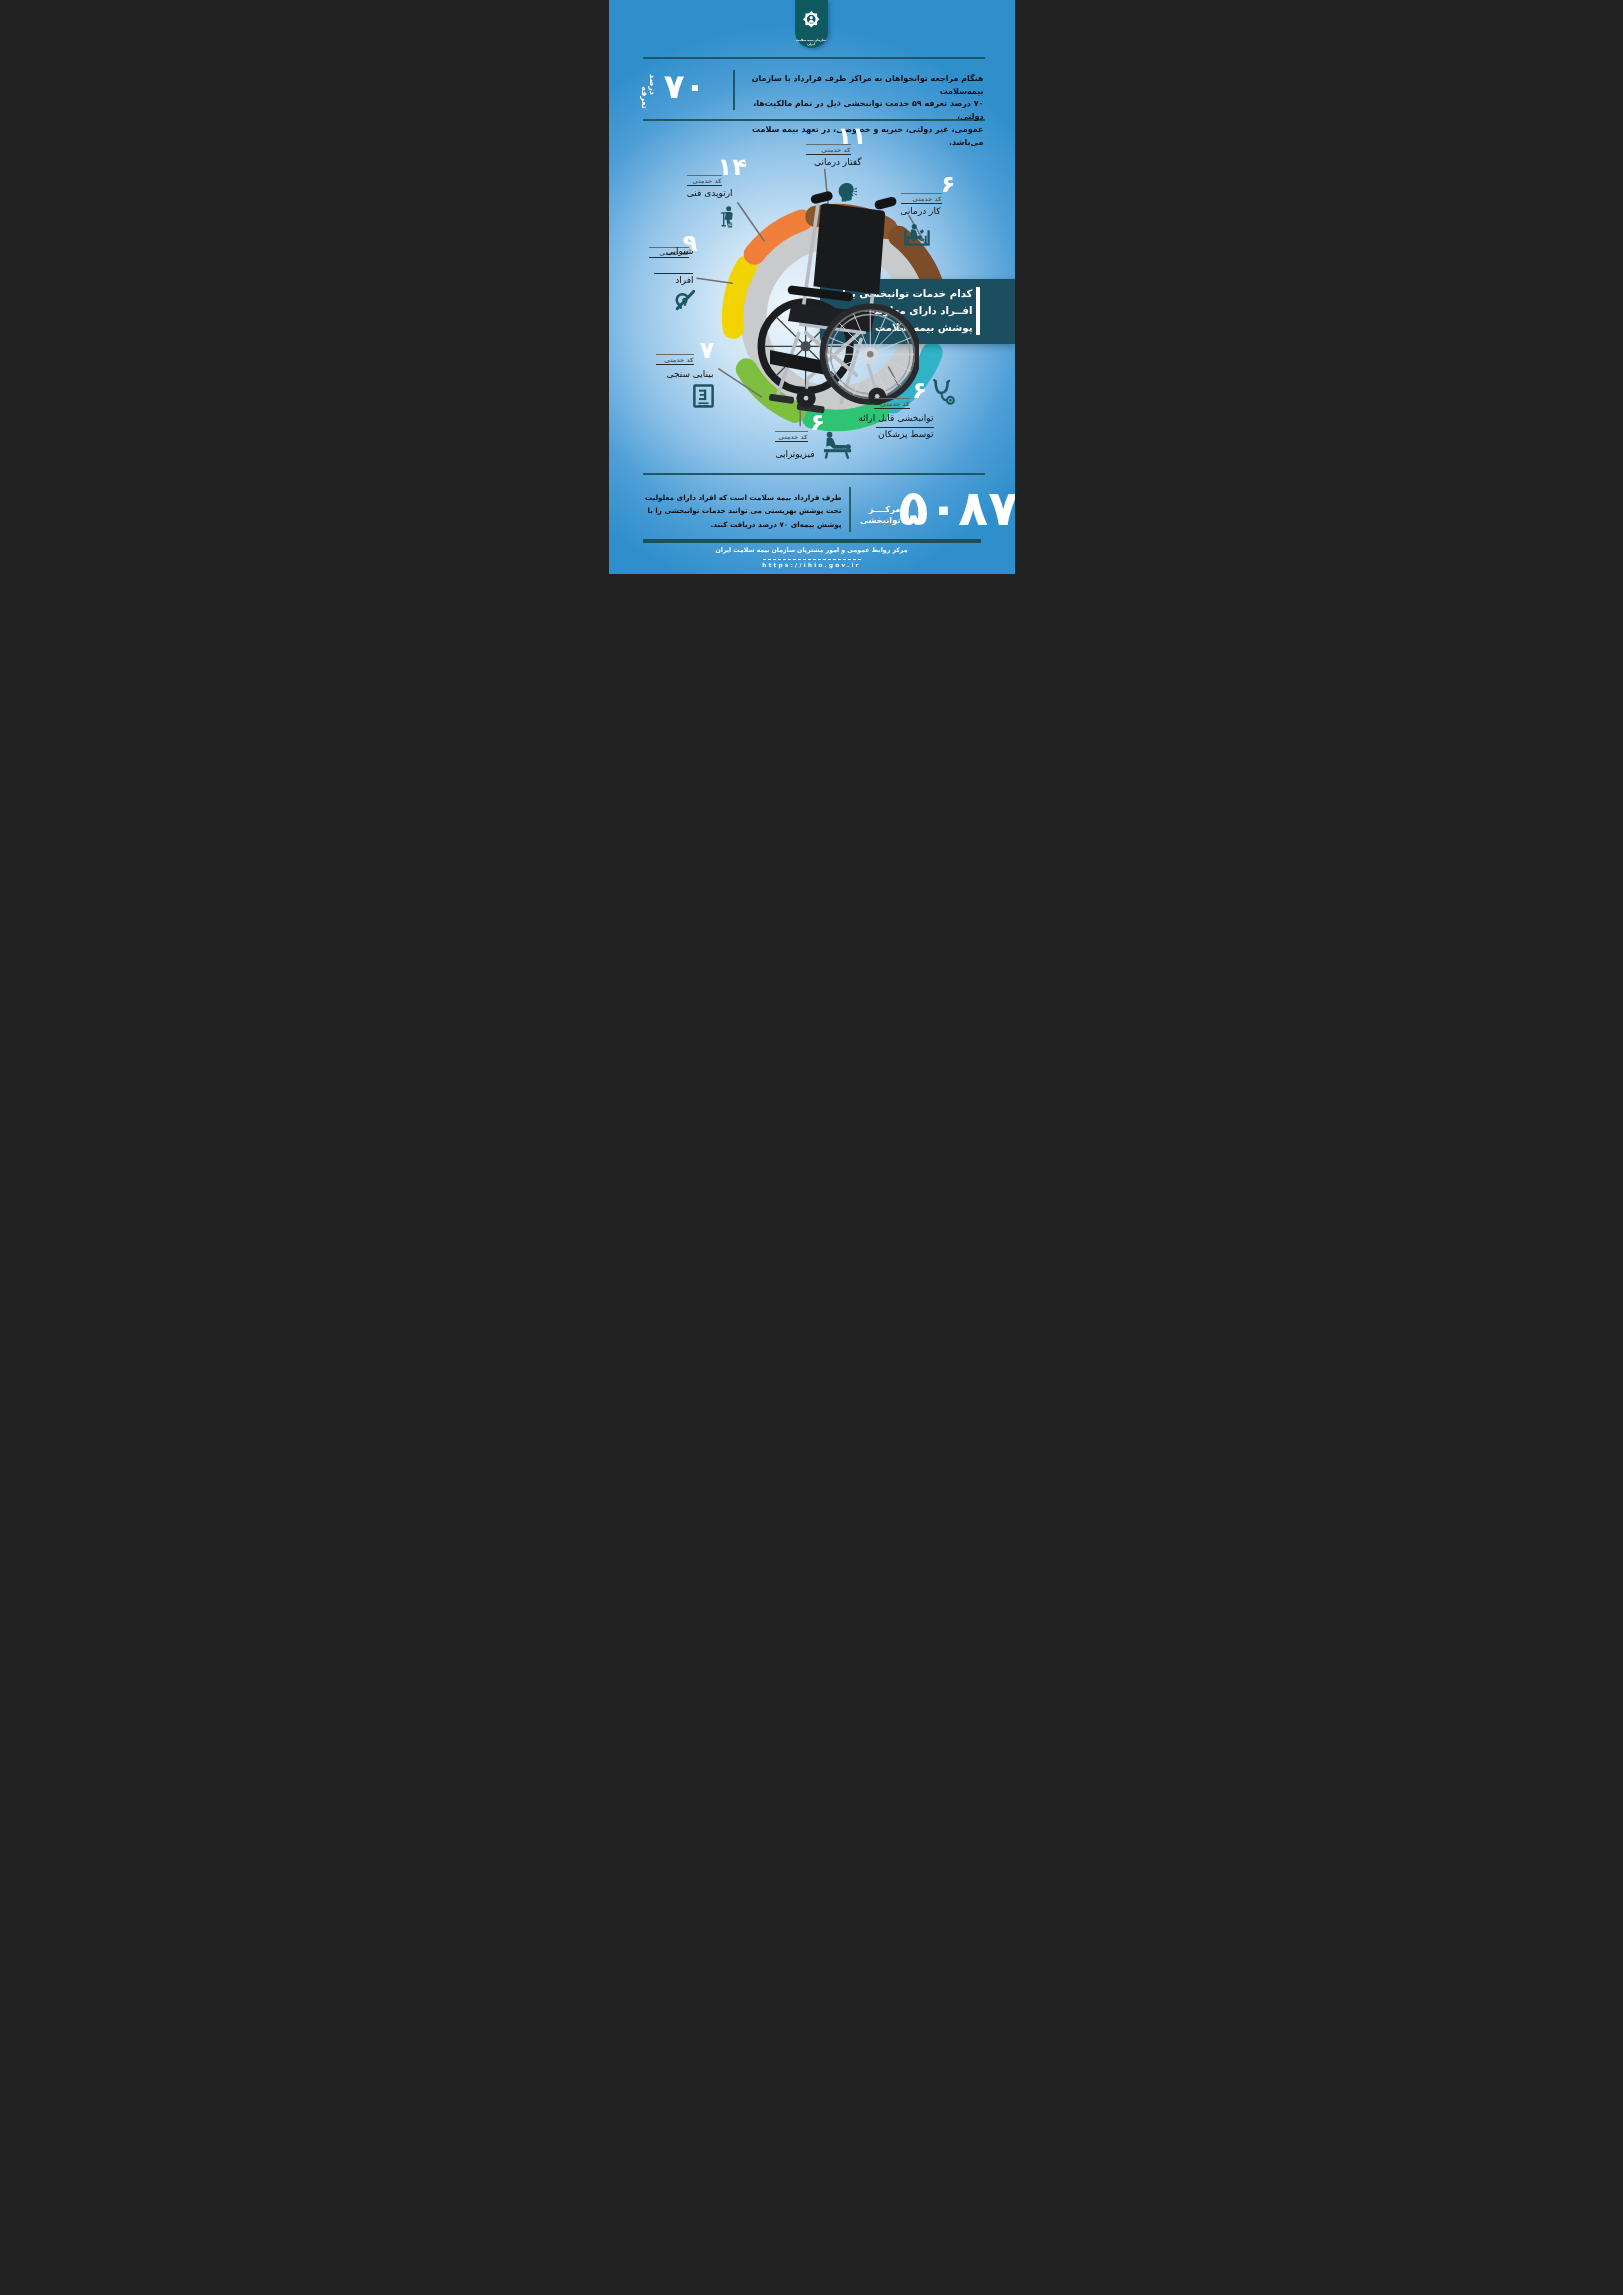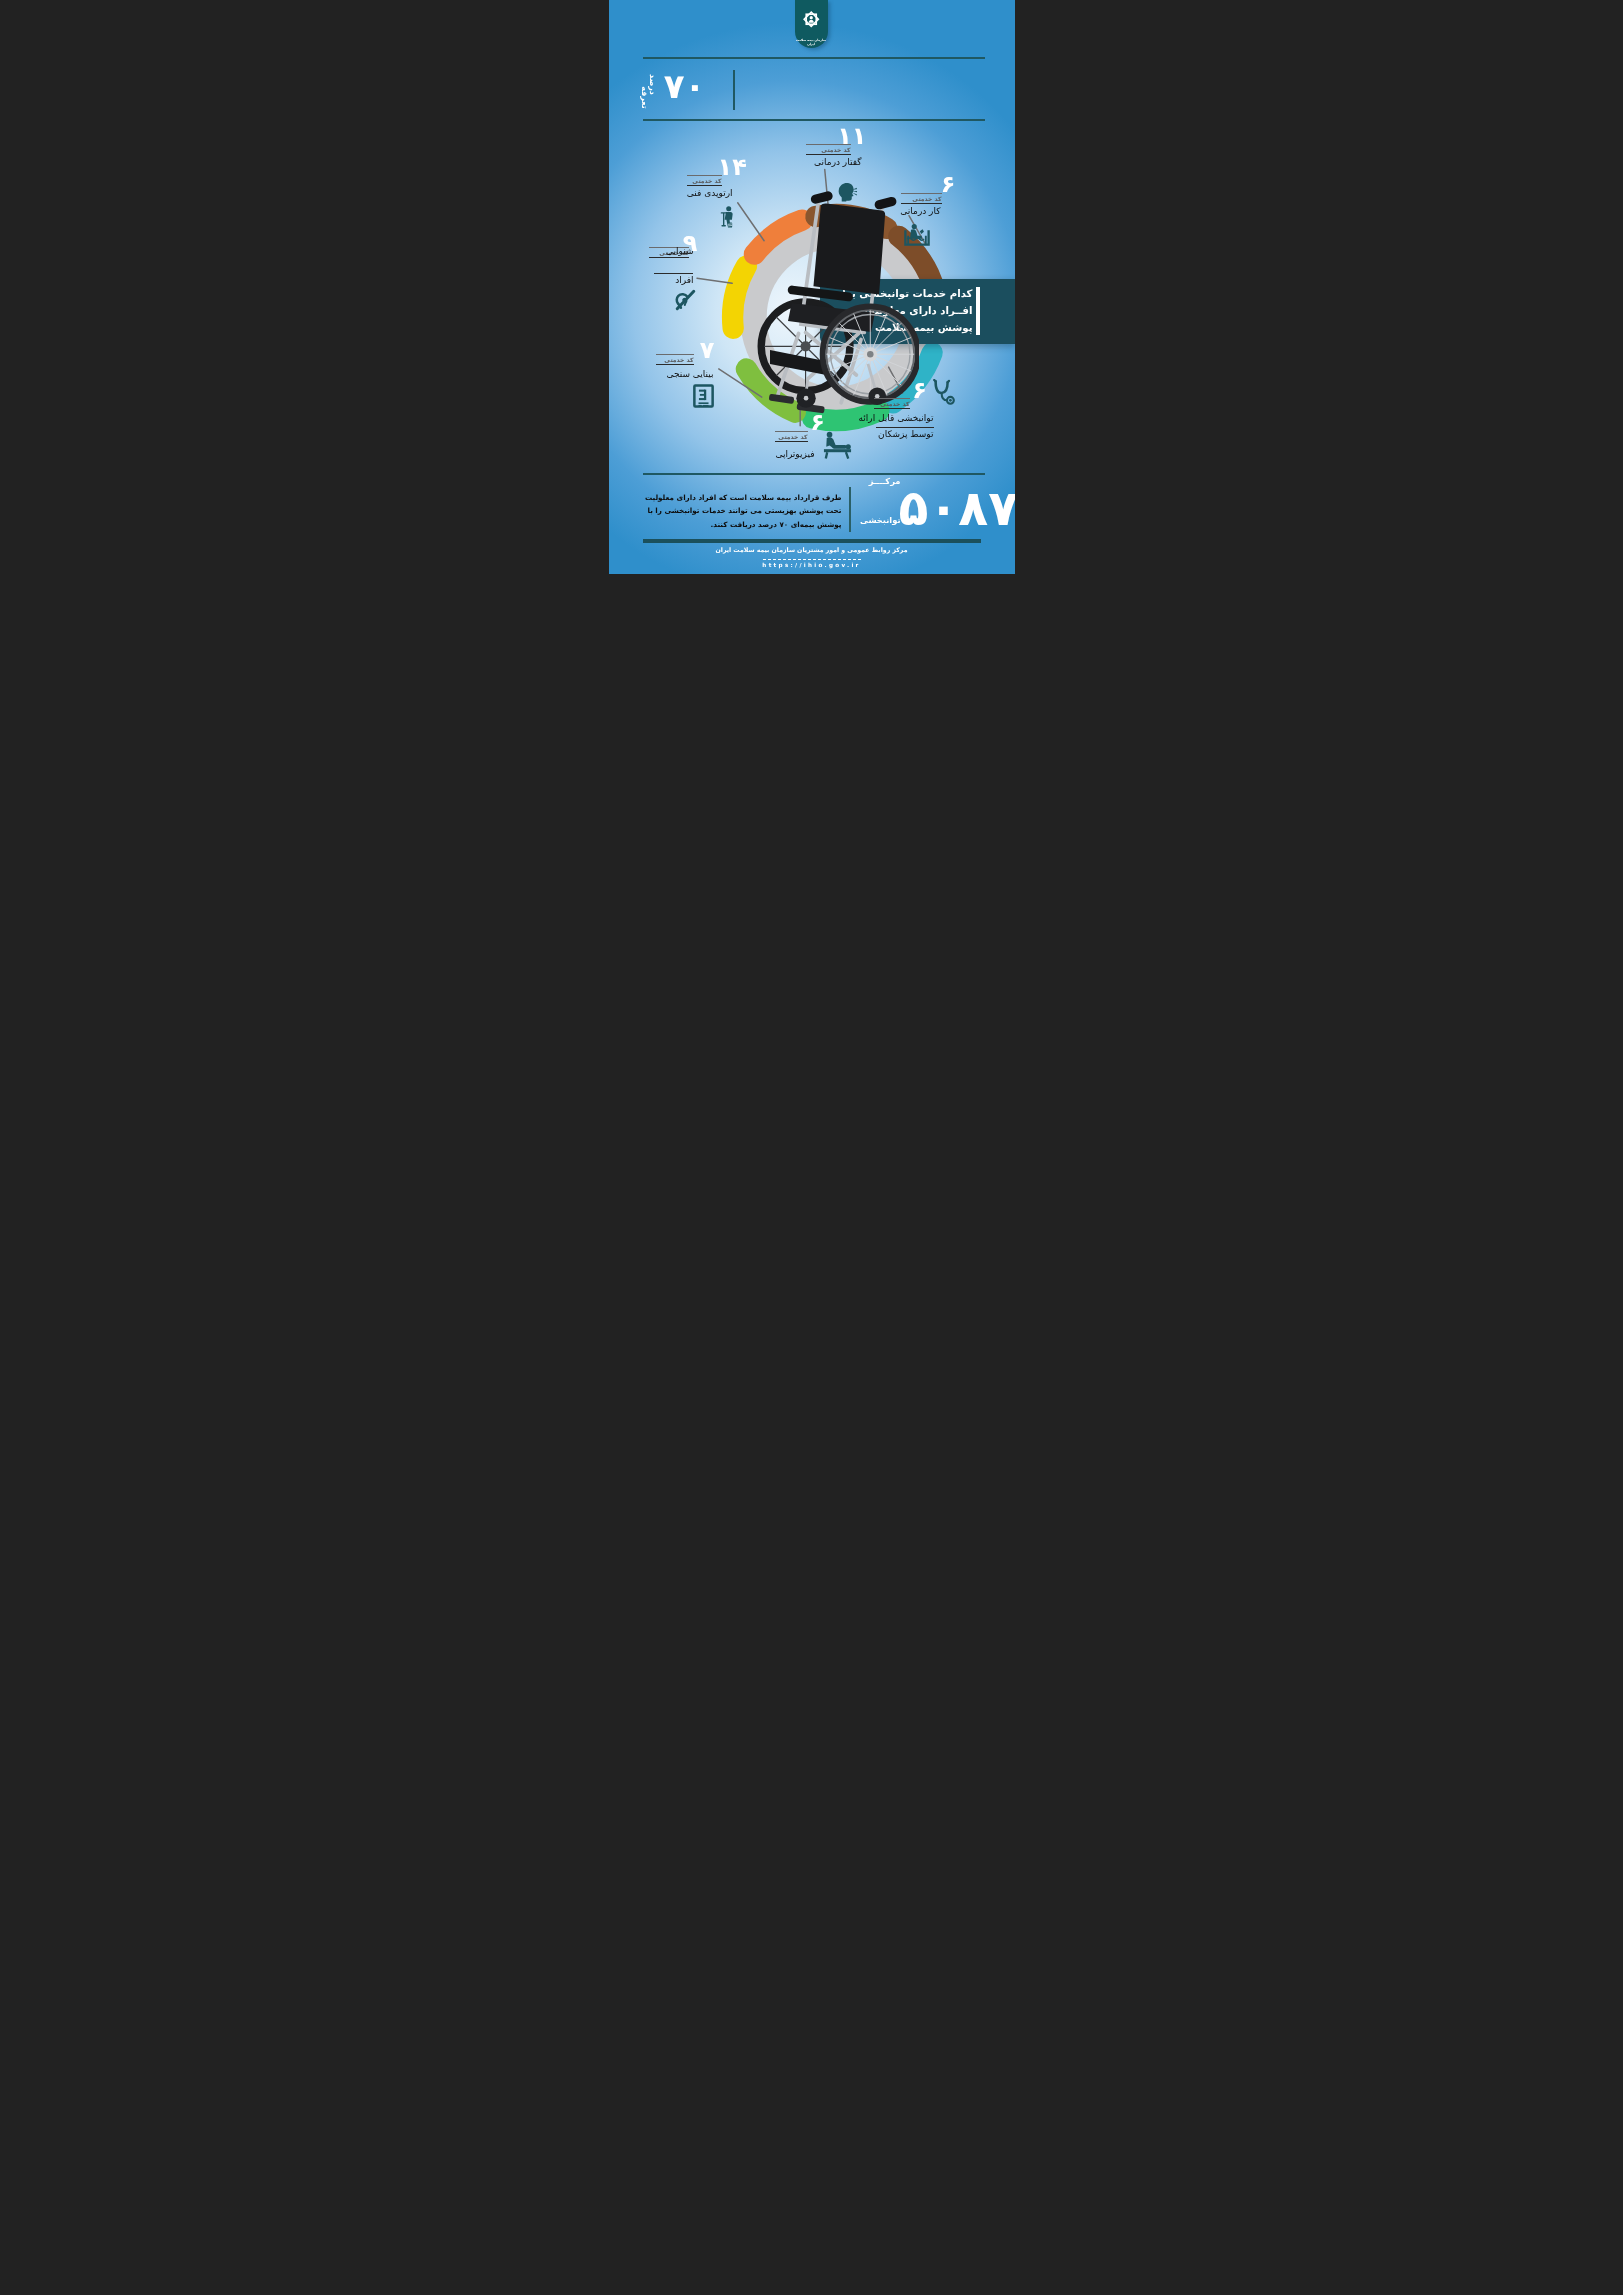--- a/index.html
+++ b/index.html
@@ -92,20 +92,25 @@
   </div>
 
   <div class="abs rule" style="top:57px;"></div>
   <div class="abs rule" style="top:119px;"></div>
 
   <div class="abs big-num" style="left:46px;top:69px;width:60px;font-size:34px;">۷۰</div>
   <div class="abs unit" style="left:33px;top:80px;">درصد</div>
   <div class="abs unit" style="left:24.5px;top:93px;">تعرفه</div>
   <div class="abs vsep" style="left:124px;top:70px;height:40px;"></div>
 
+  <div class="abs intro">
+    <div>هنگام مراجعه توانخواهان به مراکز طرف قرارداد با سازمان بیمه‌سلامت</div>
+    <div>۷۰ درصد تعرفه ۵۹ خدمت توانبخشی ذیل در تمام مالکیت‌ها، دولتی،</div>
+    <div>عمومی، غیر دولتی، خیریه و خصوصی، در تعهد بیمه سلامت می‌باشد.</div>
+  </div>
 
   <div class="abs qbox">
     <div class="qtext">
       <div>کدام خدمات توانبخشی برای</div>
       <div>افــراد دارای معلولیت تحــت</div>
       <div>پوشش بیمه سلامت است؟</div>
     </div>
     <div class="qbar"></div>
   </div>
 
@@ -259,21 +264,21 @@
 
   <div class="abs rule" style="top:473px;"></div>
 
   <div class="abs outro">
     <div>طرف قرارداد بیمه سلامت است که افراد دارای معلولیت</div>
     <div>تحت پوشش بهزیستی می توانند خدمات توانبخشی را با</div>
     <div>پوشش بیمه‌ای ۷۰ درصد دریافت کنند.</div>
   </div>
 
   <div class="abs vsep" style="left:240px;top:487px;height:45px;background:#2a5f66;"></div>
-  <div class="abs centers-label" style="left:248px;top:476px;width:44px;">مرکــــز</div>
+  <div class="abs centers-label" style="left:248px;top:504px;width:44px;">مرکــــز</div>
   <div class="abs centers-label" style="left:248px;top:515px;width:44px;">توانبخشی</div>
   <div class="abs big-num" style="left:290px;top:484px;width:86px;font-size:49px;letter-spacing:-2.3px;">۵۰۸۷</div>
 
   <div class="abs bar-thick"></div>
   <div class="abs footer-org">مرکز روابط عمومی و امور مشتریان سازمان بیمه سلامت ایران</div>
   <div class="abs footer-divider"></div>
   <div class="abs footer-url">https://ihio.gov.ir</div>
 
 </div>
 

